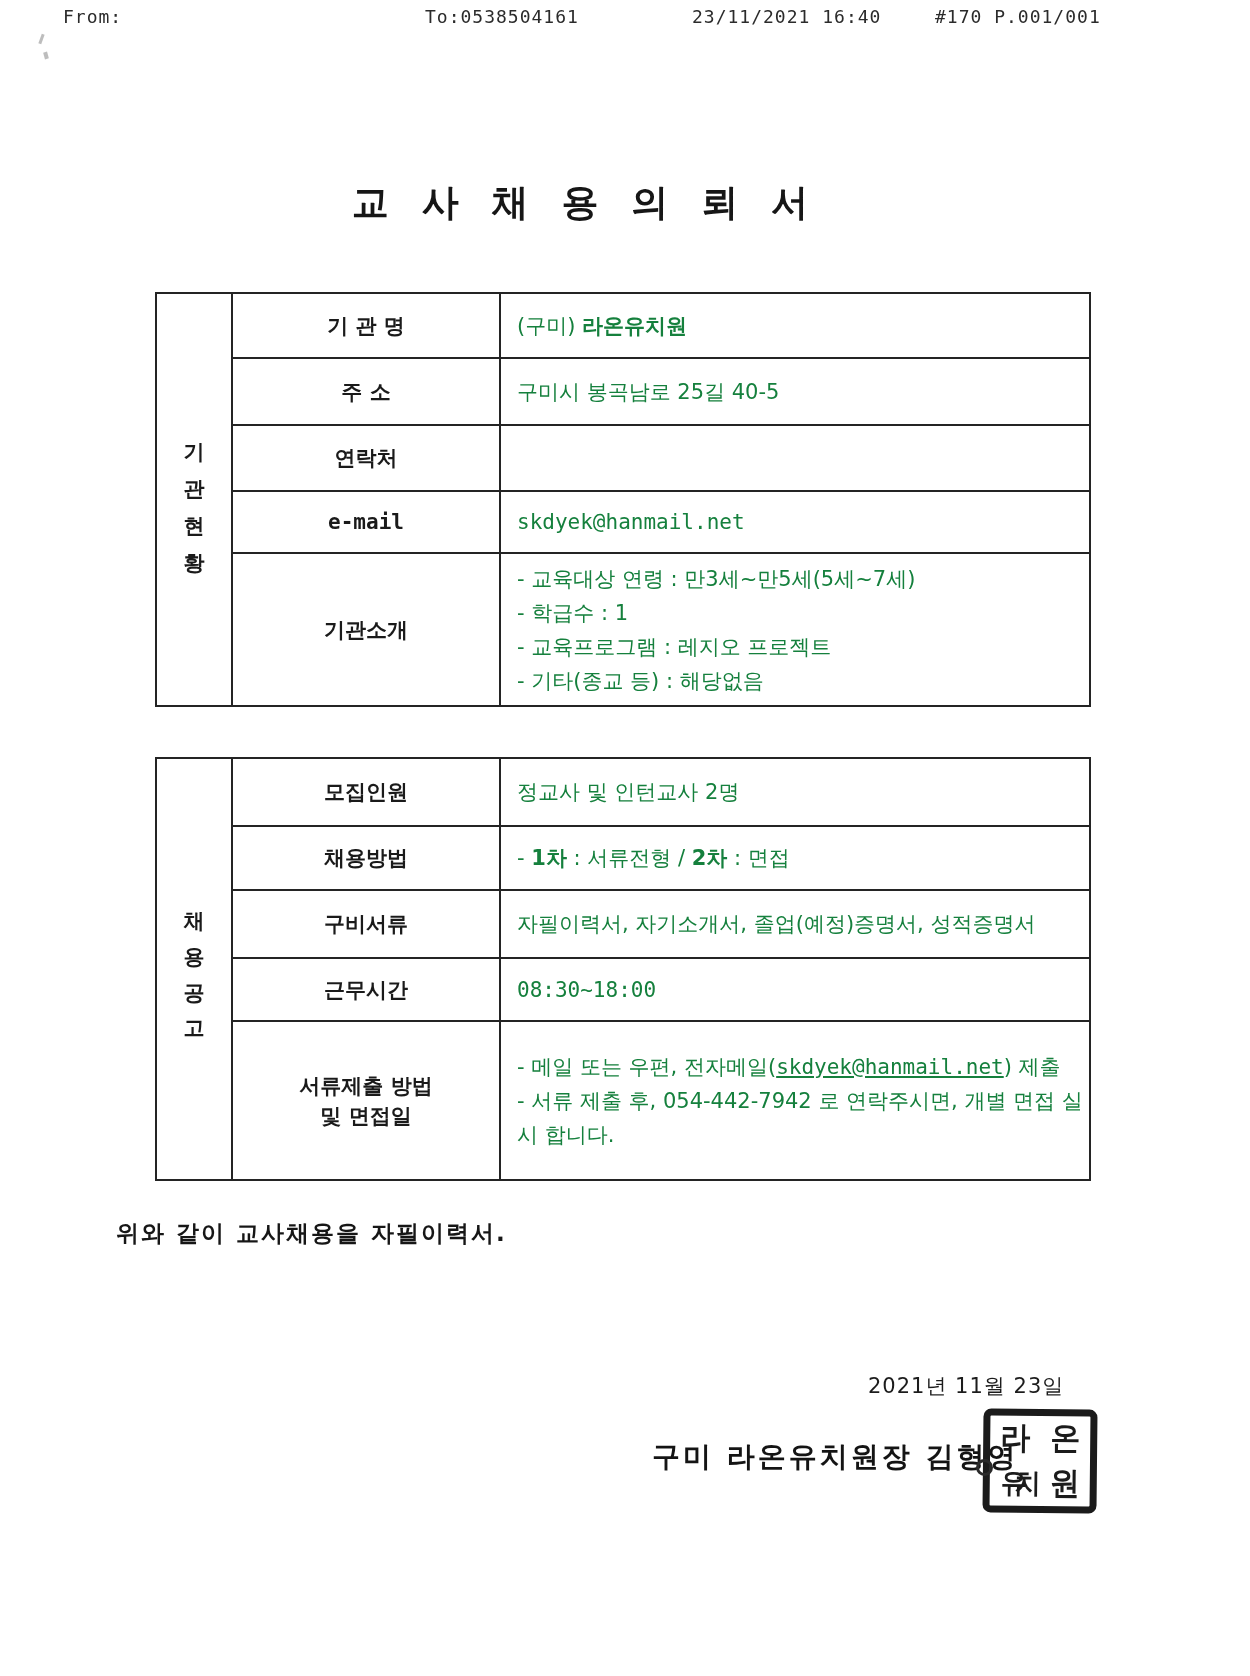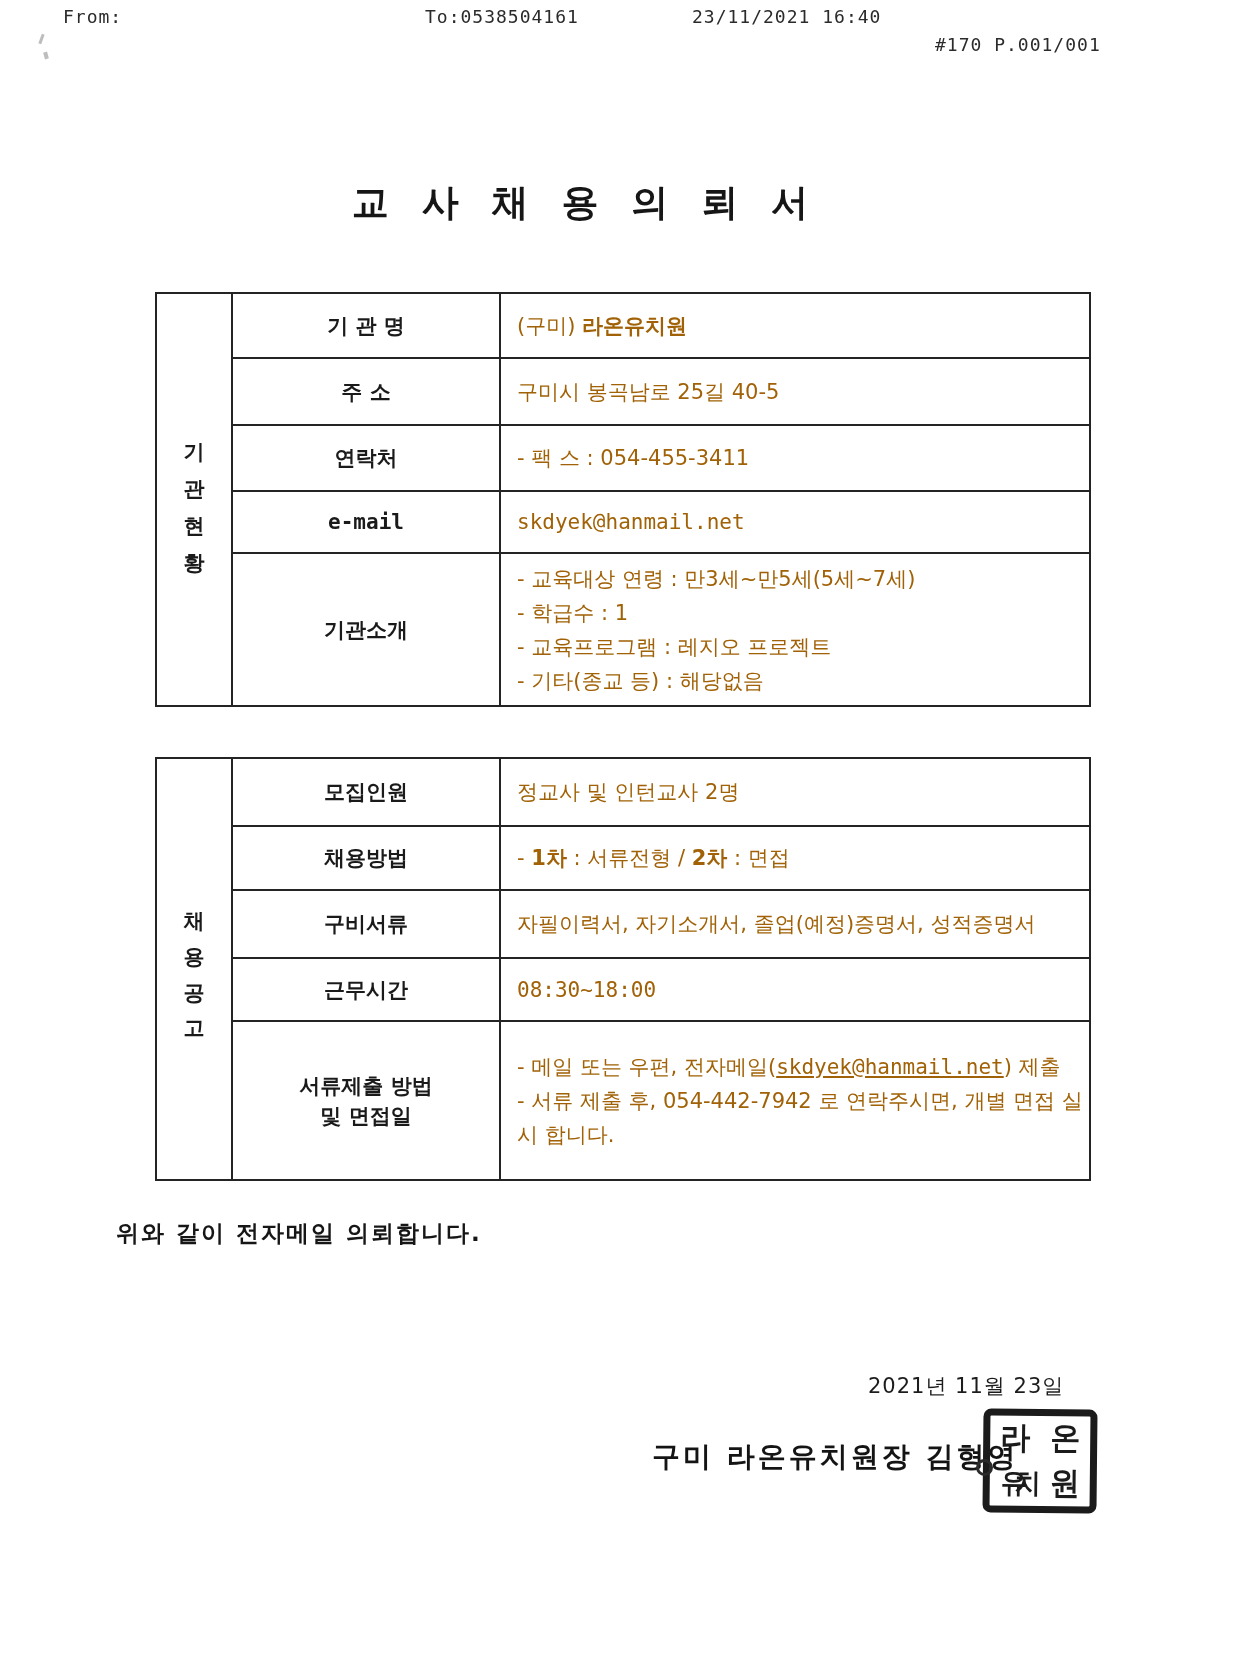--- a/index.html
+++ b/index.html
@@ -10,21 +10,21 @@
     overflow:hidden;
   }
 
   
   .fax-header { position:absolute; top:6px; left:0; width:1250px; height:30px;
     font-family:"DejaVu Sans Mono", monospace; font-size:18px; color:#2b2b2b; letter-spacing:1px; }
   .fax-header span { position:absolute; top:0; white-space:nowrap; }
   .fx-from { left:63px; }
   .fx-to   { left:425px;text-align:right; }
   .fx-dt   { left:692px; }
-  .fx-pg   { left:935px;margin-top:28px; }
+  .fx-pg   { left:935px; }
 
   .speck { position:absolute; background:#9a9a9a; opacity:.65; }
 
   
   .doc-title { position:absolute; top:178px; left:0; width:1170px; text-align:center;
     font-size:37px; font-weight:bold; letter-spacing:10px; color:#161616; }
 
   
   .tbl { position:absolute; border:2px solid var(--ink); display:grid;
     grid-template-columns:76px 268px 1fr; background:transparent; }
@@ -33,21 +33,21 @@
   .tbl-recruit { left:155px; top:757px; width:932px; height:420px;
     grid-template-rows:66px 64px 68px 63px 1fr; }
   .sec-cell { grid-column:1; grid-row:1 / span 5; border-right:2px solid var(--ink);
     display:flex; align-items:center; justify-content:center; }
   .sec-label { writing-mode:vertical-rl; text-orientation:upright;
     font-size:21px; font-weight:bold; letter-spacing:16px; color:#1a1a1a; }
   .lab { grid-column:2; border-right:2px solid var(--ink); display:flex;
     align-items:center; justify-content:center; text-align:center;
     font-weight:bold; font-size:21px; color:#1a1a1a; line-height:30px; }
   .val { grid-column:3; display:flex; flex-direction:column; justify-content:center;
-    padding-left:16px; font-size:21px; color:#a16207; }
+    padding-left:16px; font-size:21px; color:#15803d; }
   .rt { border-top:2px solid var(--ink); }
   .vline { line-height:34px; white-space:nowrap; }
   .mono { font-family:"DejaVu Sans Mono", monospace; }
   .b { font-weight:bold; }
   .u { text-decoration:underline; }
 
   
   .closing { position:absolute; left:116px; top:1218px; font-size:23px; font-weight:bold;
     color:#161616; letter-spacing:2px; }
   .doc-date { position:absolute; left:868px; top:1372px; font-size:21px; color:#1c1c1c;
@@ -89,21 +89,20 @@
     <div class="vline"><span>(구미) </span><span class="b">라온유치원</span></div>
   </div>
 
   <div class="lab rt" style="grid-row:2">주 소</div>
   <div class="val rt" style="grid-row:2">
     <div class="vline">구미시 봉곡남로 25길 40-5</div>
   </div>
 
   <div class="lab rt" style="grid-row:3">연락처</div>
   <div class="val rt" style="grid-row:3">
-    <div class="vline">- 팩 스 : 054-455-3411</div>
   </div>
 
   <div class="lab rt mono" style="grid-row:4">e-mail</div>
   <div class="val rt" style="grid-row:4">
     <div class="vline mono">skdyek@hanmail.net</div>
   </div>
 
   <div class="lab rt" style="grid-row:5">기관소개</div>
   <div class="val rt" style="grid-row:5">
     <div class="vline">- 교육대상 연령 : 만3세~만5세(5세~7세)</div>
@@ -148,21 +147,21 @@
   </div>
   <div class="val rt" style="grid-row:5; line-height:36px;">
     <div class="vline">
       <span>- 메일 또는 우편, 전자메일(</span><span class="mono u">skdyek@hanmail.net</span><span>) 제출</span>
     </div>
     <div class="vline">- 서류 제출 후, 054-442-7942 로 연락주시면, 개별 면접 실</div>
     <div class="vline">시 합니다.</div>
   </div>
 </div>
 
-<div class="closing">위와 같이 전자메일 의뢰합니다.</div>
+<div class="closing">위와 같이 교사채용을 자필이력서.</div>
 
 <div class="doc-date">2021년 11월 23일</div>
 
 <div class="signer">구미 라온유치원장 김형영</div>
 <div class="stamp">
   <div>라</div>
   <div>온</div>
   <div class="sq">유치</div>
   <div>원</div>
 </div>

